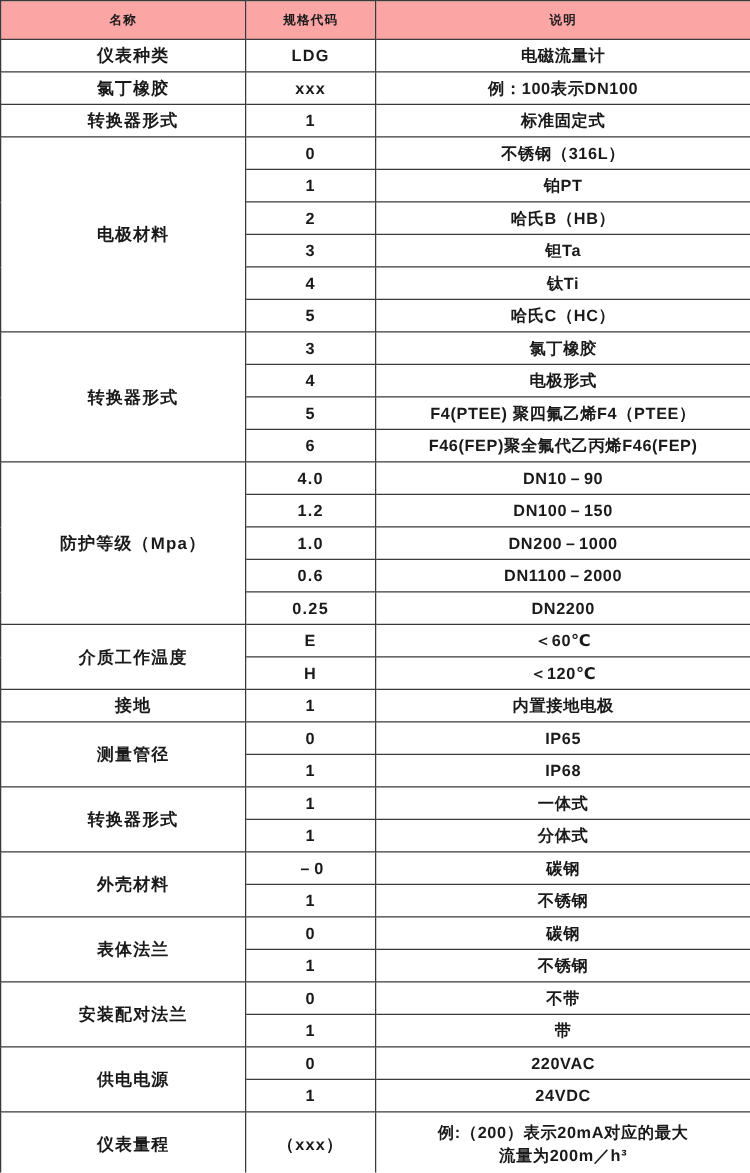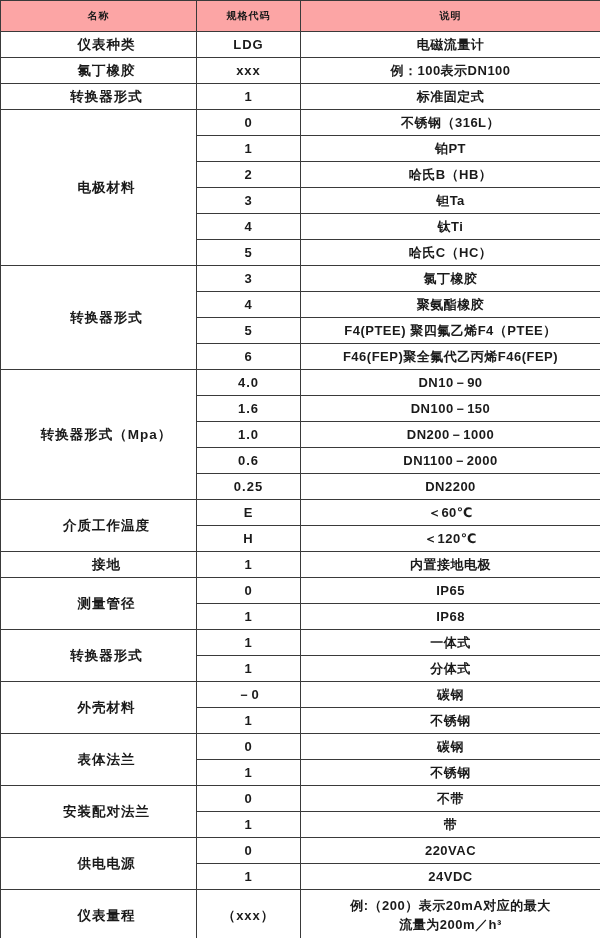--- a/index.html
+++ b/index.html
@@ -136,44 +136,44 @@
       <tr>
         <td class="name-cell" rowspan="4">转换器形式</td>
         <td class="code-cell">3</td>
         <td class="desc-cell">
           <span class="desc-line">氯丁橡胶</span>
         </td>
       </tr>
       <tr>
         <td class="code-cell">4</td>
         <td class="desc-cell">
-          <span class="desc-line">聚氨酯橡胶</span>
+          <span class="desc-line">电极形式</span>
         </td>
       </tr>
       <tr>
         <td class="code-cell">5</td>
         <td class="desc-cell">
           <span class="desc-line">F4(PTEE) 聚四氟乙烯F4（PTEE）</span>
         </td>
       </tr>
       <tr>
         <td class="code-cell">6</td>
         <td class="desc-cell">
           <span class="desc-line">F46(FEP)聚全氟代乙丙烯F46(FEP)</span>
         </td>
       </tr>
       <tr>
-        <td class="name-cell" rowspan="5">转换器形式（Mpa）</td>
+        <td class="name-cell" rowspan="5">防护等级（Mpa）</td>
         <td class="code-cell">4.0</td>
         <td class="desc-cell">
           <span class="desc-line">DN10－90</span>
         </td>
       </tr>
       <tr>
-        <td class="code-cell">1.6</td>
+        <td class="code-cell">1.2</td>
         <td class="desc-cell">
           <span class="desc-line">DN100－150</span>
         </td>
       </tr>
       <tr>
         <td class="code-cell">1.0</td>
         <td class="desc-cell">
           <span class="desc-line">DN200－1000</span>
         </td>
       </tr>

